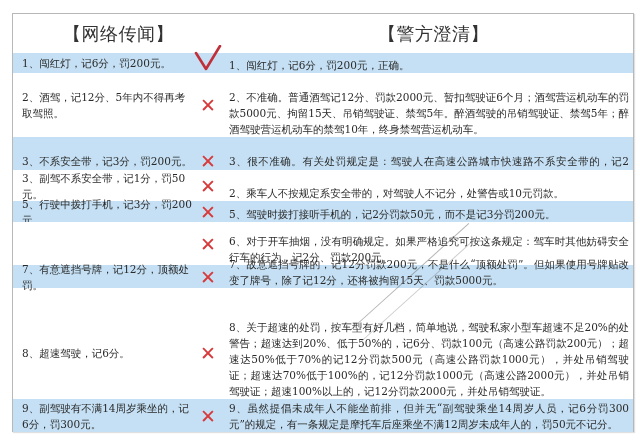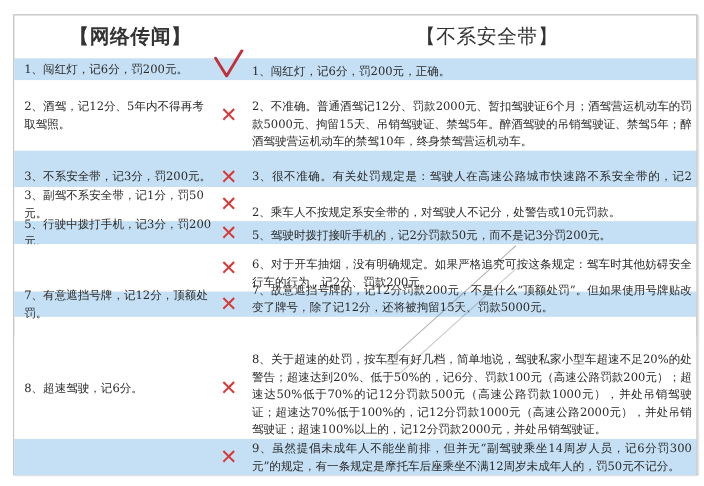--- a/index.html
+++ b/index.html
@@ -11,21 +11,21 @@
   .frame {
     position:absolute; left:12px; top:13px; width:622px; height:419px;
     border:1px solid #b8b8b8; box-sizing:border-box; background:#fff;
     box-shadow: 1px 1px 1px rgba(0,0,0,0.12);
   }
   .hdr {
     position:absolute; top:0; height:40px; line-height:40px;
     font-family:"DejaVu Sans","Liberation Sans",sans-serif;
     font-size:18px; color:#333; letter-spacing:0.5px;
   }
-  .hdr-left { left:50px;font-weight:bold; }
+  .hdr-left { left:50px; }
   .hdr-right { left:365px; }
   .row { position:absolute; left:0; width:620px; box-sizing:border-box; }
   .row.blue { background:#c5e0f4; }
   .row.white { background:#ffffff; }
   .cell-rumor {
     position:absolute; left:9px; width:170px; font-size:10.5px; line-height:16px;
     display:flex; align-items:center; height:100%;
   }
   .cell-mark {
     position:absolute; left:180px; width:30px; height:100%;
@@ -46,21 +46,21 @@
   .watermark2 {
     position:absolute; left:360px; top:342px; width:150px; height:1px;
     background:rgba(90,90,90,0.3); transform:rotate(-42deg); transform-origin:left center;
   }
 </style>
 </head>
 <body>
 
 <div class="frame">
   <div class="hdr hdr-left">【网络传闻】</div>
-  <div class="hdr hdr-right">【不系安全带】</div>
+  <div class="hdr hdr-right">【警方澄清】</div>
 
   <div class="row blue" style="top:39px;height:20px;">
     <div class="cell-rumor">
         <span>1、闯红灯，记6分，罚200元。</span>
       </div>
     <div class="cell-mark">
       <svg class="mark-check" viewBox="0 0 30 26" style="margin-top:-10px;">
         <path d="M3 8 L13 24 L27 1" stroke="#c0303a" stroke-width="2.6" fill="none" stroke-linecap="round" stroke-linejoin="round"></path>
       </svg>
     </div>
@@ -144,20 +144,23 @@
       </div>
     <div class="cell-mark">
         <span class="mark-x">✕</span>
       </div>
     <div class="cell-fact">
         <span>8、关于超速的处罚，按车型有好几档，简单地说，驾驶私家小型车超速不足20%的处警告；超速达到20%、低于50%的，记6分、罚款100元（高速公路罚款200元）；超速达50%低于70%的记12分罚款500元（高速公路罚款1000元），并处吊销驾驶证；超速达70%低于100%的，记12分罚款1000元（高速公路2000元），并处吊销驾驶证；超速100%以上的，记12分罚款2000元，并处吊销驾驶证。</span>
       </div>
   </div>
 
   <div class="row blue" style="top:385px;height:33px;">
+    <div class="cell-rumor">
+        <span>9、副驾驶有不满14周岁乘坐的，记6分，罚300元。</span>
+      </div>
     <div class="cell-mark">
         <span class="mark-x">✕</span>
       </div>
     <div class="cell-fact">
         <span>9、虽然提倡未成年人不能坐前排，但并无“副驾驶乘坐14周岁人员，记6分罚300元”的规定，有一条规定是摩托车后座乘坐不满12周岁未成年人的，罚50元不记分。</span>
       </div>
   </div>
 </div>
 
 <div class="watermark"></div>

